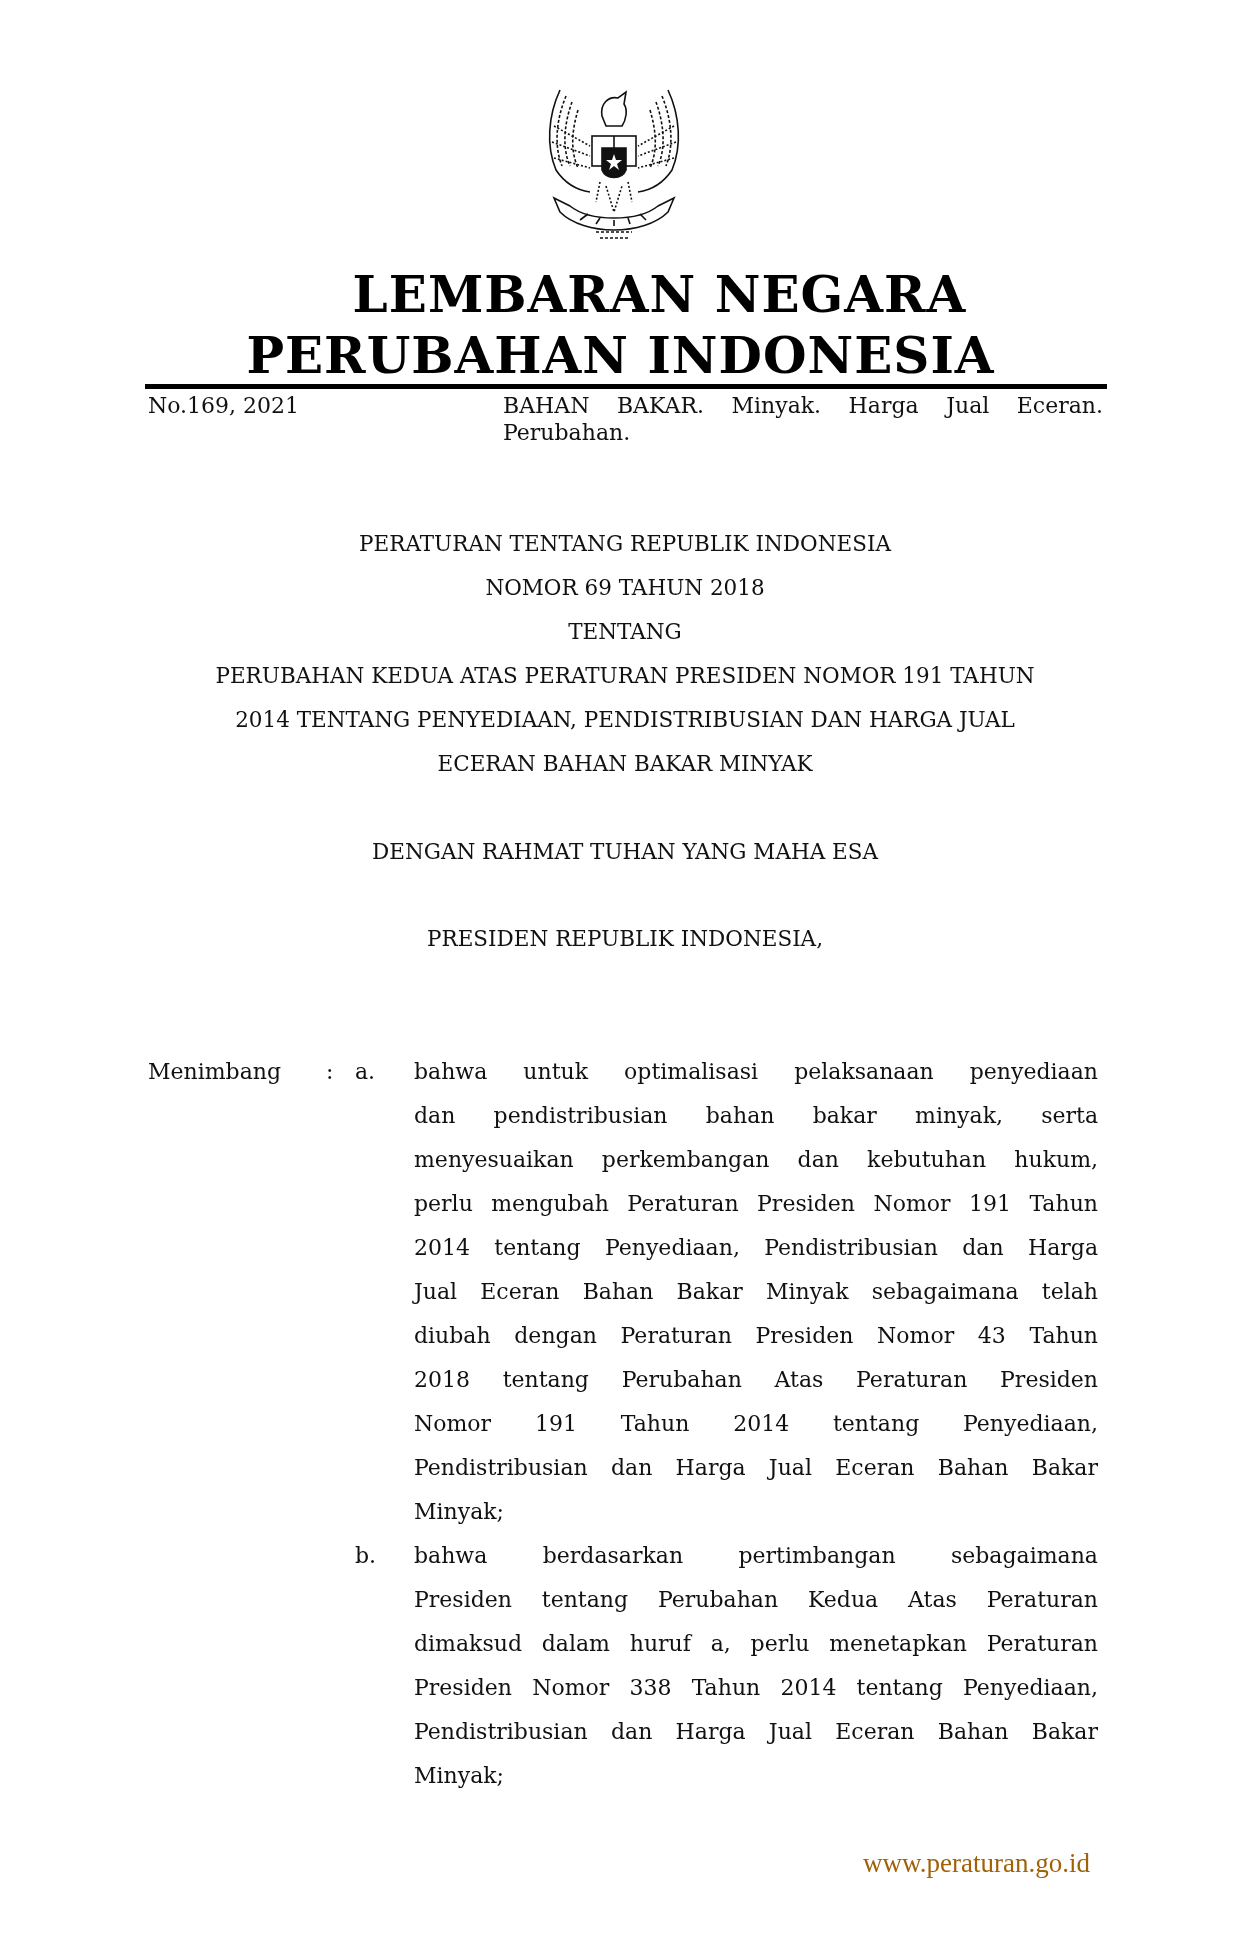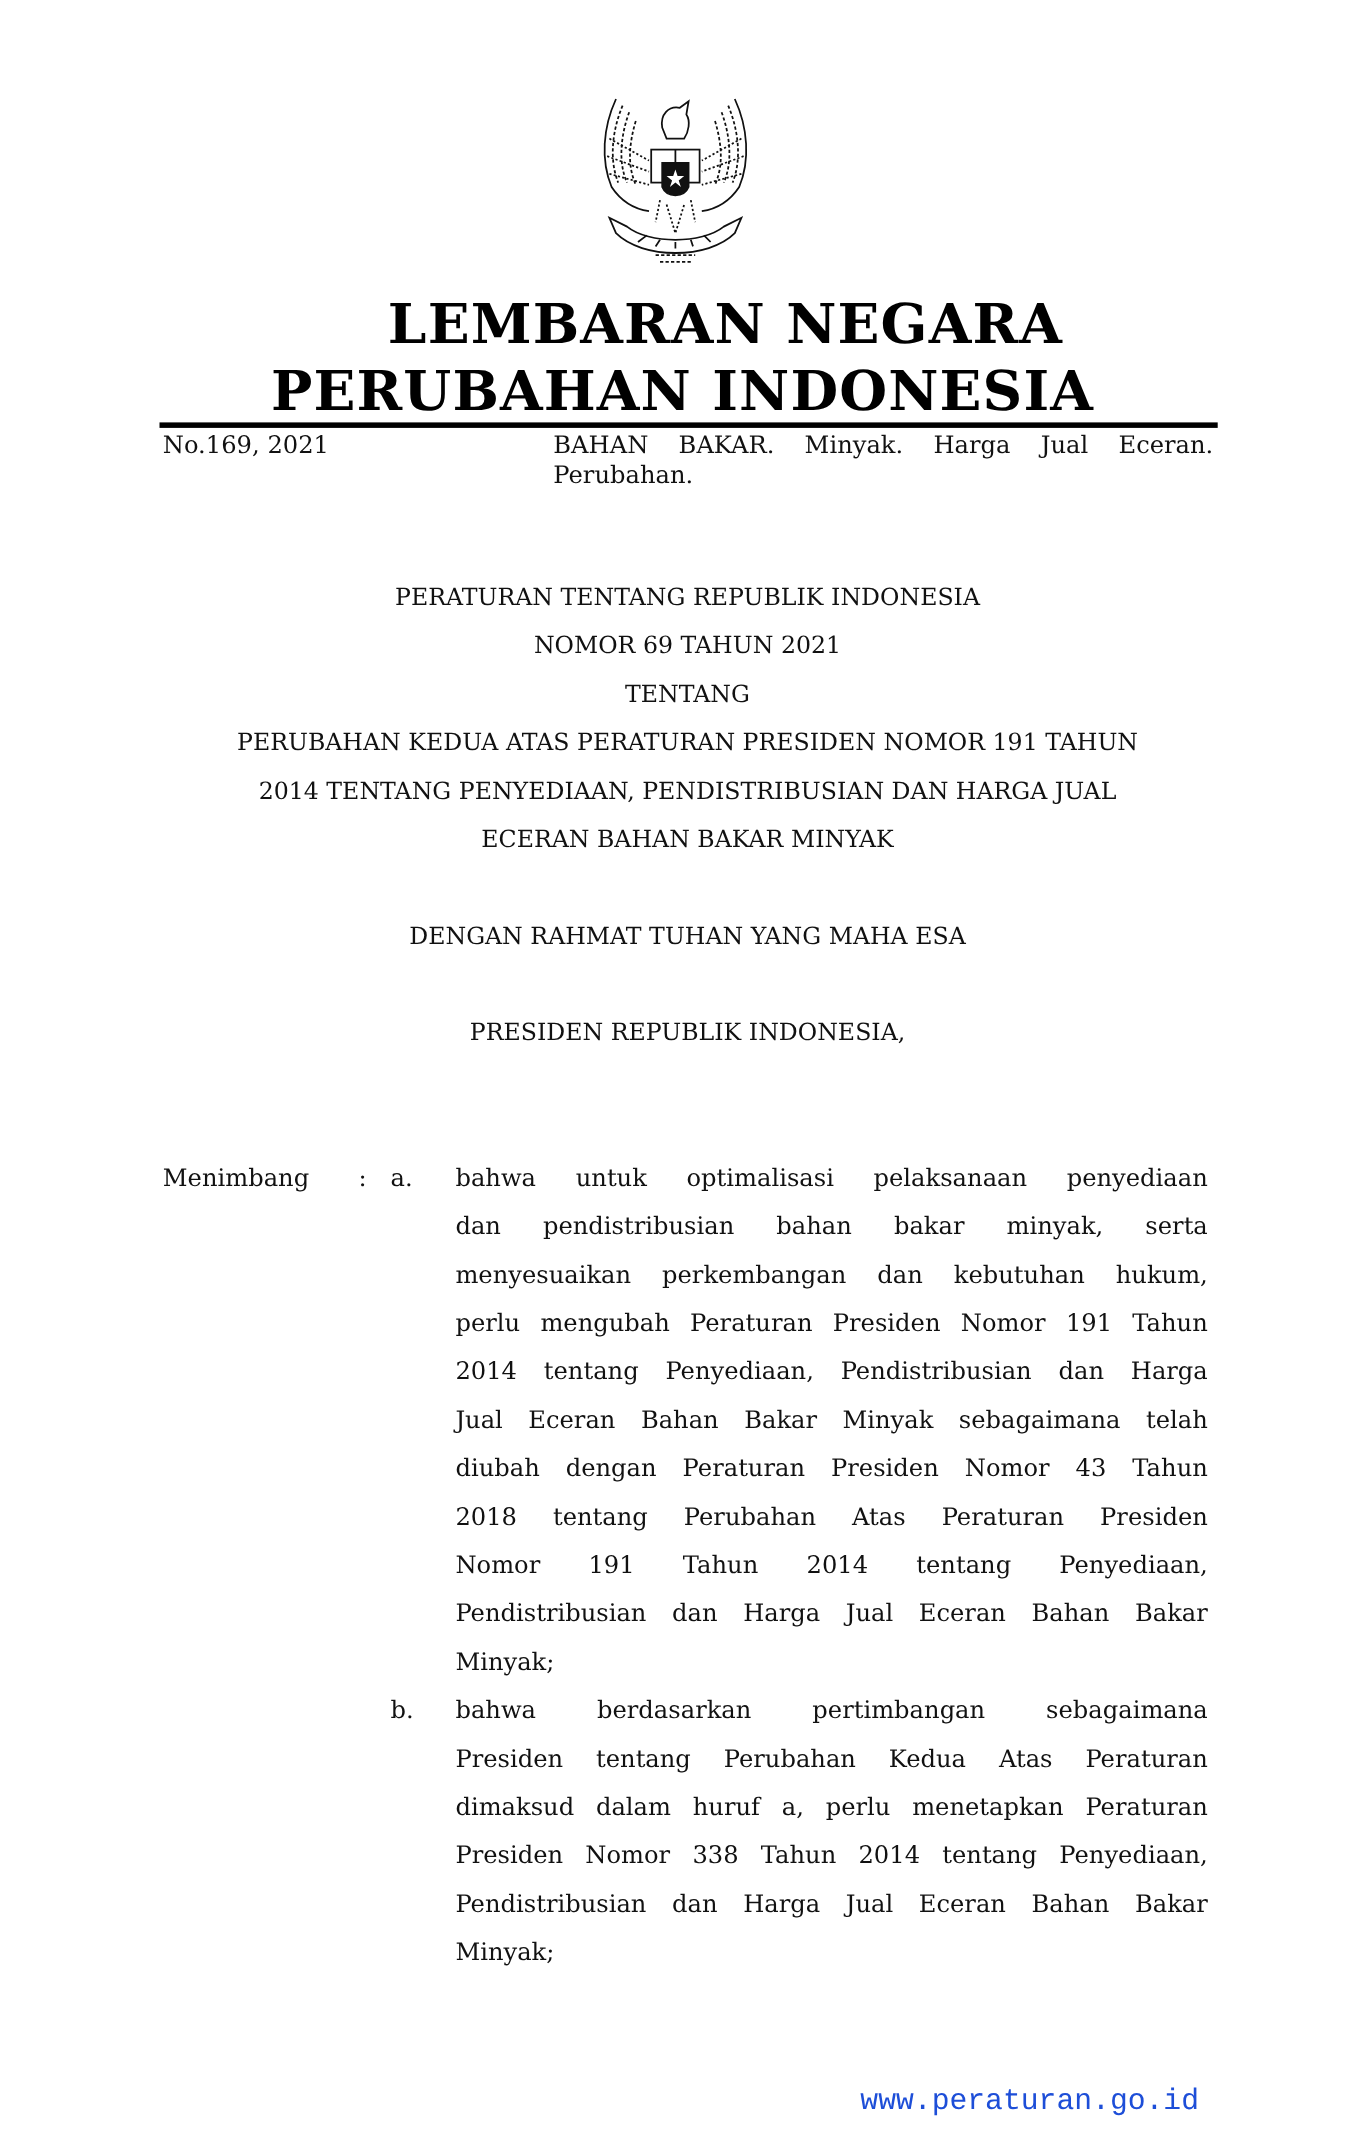--- a/index.html
+++ b/index.html
@@ -14,21 +14,21 @@
   .meta-no { left: 148px; top: 392px; }
   .meta-subj { left: 503px; top: 392px; width: 600px; }
   .meta-subj .ln { display: block; text-align: justify; text-align-last: justify; white-space: nowrap; }
   .meta-subj .ln.last { text-align-last: left; }
   .heading { left: 150px; width: 950px; text-align: center; font-size: 21.5px; line-height: 44px; }
   .lbl { font-size: 22px; line-height: 44px; }
   .col { left: 414px; width: 684px; font-size: 22px; line-height: 44px; }
   .col .ln { display: block; height: 44px; text-align: justify; text-align-last: justify; white-space: nowrap; overflow: visible; }
   .col .ln.last { text-align-last: left; }
   .wm { left: 780px; top: 1848px; width: 310px; text-align: right;
-        font-family: Liberation Mono, monospace; font-size: 27px; color: #1d4ed8; margin-top: 48px; }
+        font-family: Liberation Serif, serif; font-size: 27px; color: #a16207; }
 </style>
 </head>
 <body>
 
 <div class="abs emblem">
   <svg width="148" height="156" viewBox="0 0 148 156" xmlns="http://www.w3.org/2000/svg" fill="none" stroke="#111" stroke-width="1.6">
 
     <path d="M20 4 C8 30 6 60 16 84 C24 96 36 104 50 106"></path>
     <path d="M26 10 C16 34 14 60 22 80" stroke-dasharray="3 2"></path>
     <path d="M32 16 C24 38 22 62 30 80" stroke-dasharray="3 2"></path>
@@ -61,21 +61,21 @@
 
 <div class="abs rule"></div>
 
 <div class="abs meta meta-no">No.169, 2021</div>
 <div class="abs meta meta-subj">
   <span class="ln">BAHAN BAKAR. Minyak. Harga Jual Eceran.</span>
   <span class="ln last">Perubahan.</span>
 </div>
 
 <div class="abs heading" style="top:522px;">PERATURAN TENTANG REPUBLIK INDONESIA</div>
-<div class="abs heading" style="top:566px;">NOMOR 69 TAHUN 2021</div>
+<div class="abs heading" style="top:566px;">NOMOR 69 TAHUN 2018</div>
 <div class="abs heading" style="top:610px;">TENTANG</div>
 <div class="abs heading" style="top:654px;">PERUBAHAN KEDUA ATAS PERATURAN PRESIDEN NOMOR 191 TAHUN</div>
 <div class="abs heading" style="top:698px;">2014 TENTANG PENYEDIAAN, PENDISTRIBUSIAN DAN HARGA JUAL</div>
 <div class="abs heading" style="top:742px;">ECERAN BAHAN BAKAR MINYAK</div>
 
 <div class="abs heading" style="top:830px;">DENGAN RAHMAT TUHAN YANG MAHA ESA</div>
 <div class="abs heading" style="top:917px;">PRESIDEN REPUBLIK INDONESIA,</div>
 
 <div class="abs lbl" style="left:148px; top:1050px;">Menimbang</div>
 <div class="abs lbl" style="left:326px; top:1050px;">:</div>

